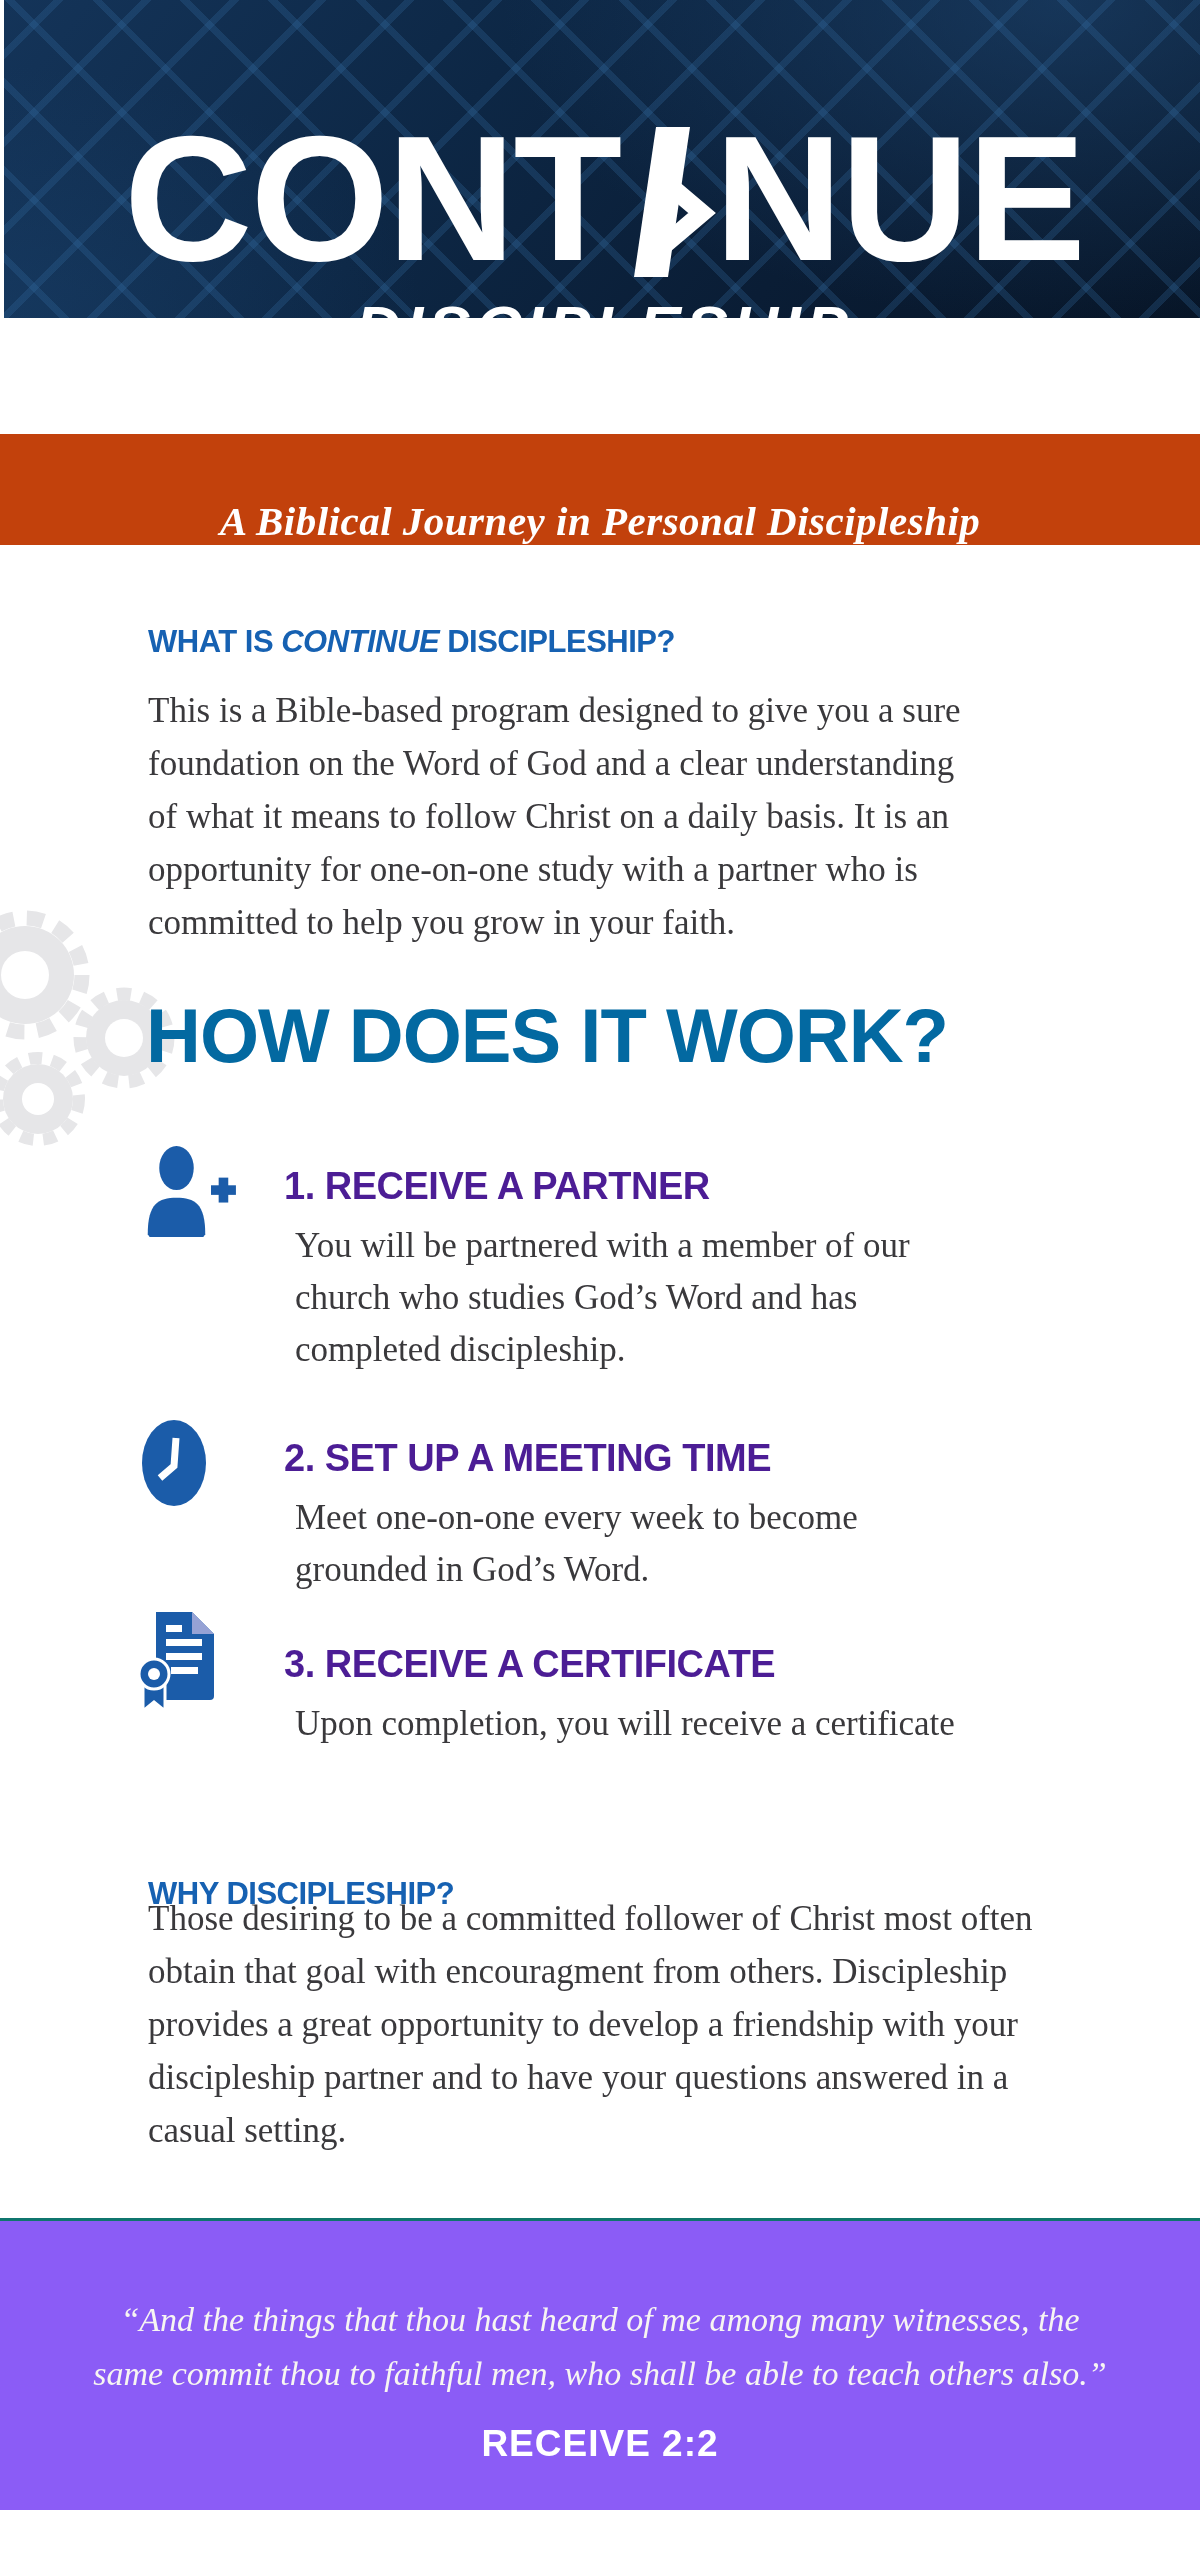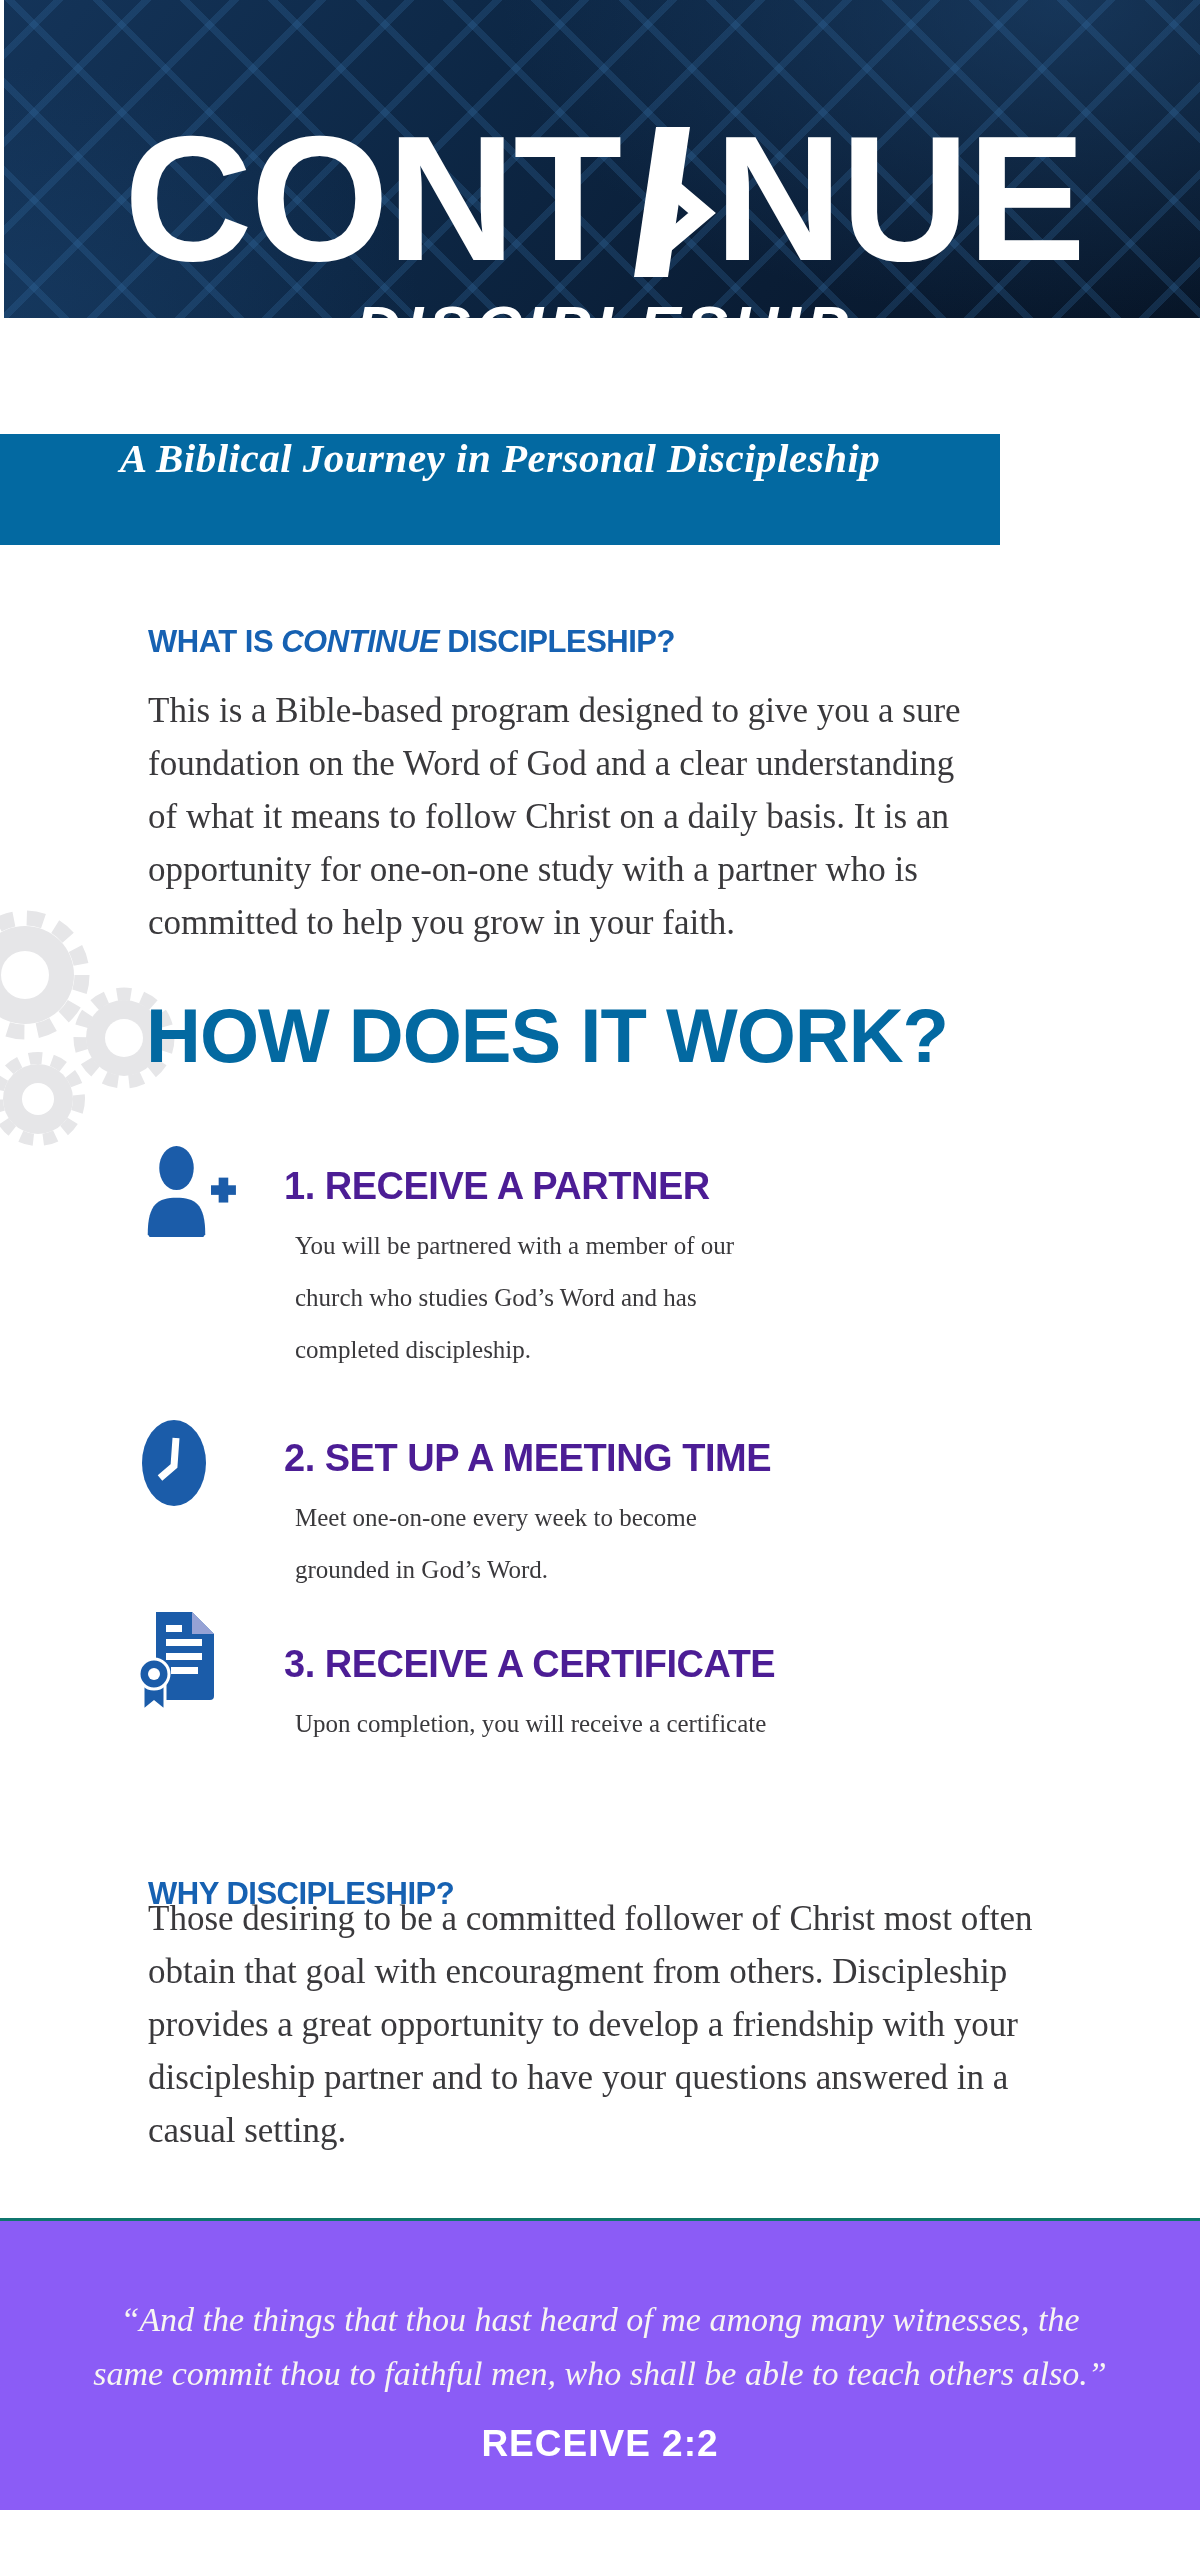--- a/index.html
+++ b/index.html
@@ -34,22 +34,22 @@
   }
   .logo-arrow{width:96px;height:150px;margin:6px -4px 0 2px;flex:0 0 auto;}
   .logo-sub{
     position:absolute;left:0;top:296px;width:1200px;text-align:center;
     color:#ffffff;font-size:63px;font-weight:700;font-style:italic;
     letter-spacing:5px;line-height:64px;
   }
 
   
   .band{
-    position:absolute;left:0;top:434px;width:1000px;height:111px;background:#0369a1;
-    display:flex;align-items:flex-start;justify-content:center;
+    position:absolute;left:0;top:434px;width:1200px;height:111px;background:#c2410c;
+    display:flex;align-items:flex-end;justify-content:center;
   }
   .band span{
     color:#ffffff;font-family:"Liberation Serif",serif;font-style:italic;font-weight:700;
     font-size:41px;letter-spacing:.5px;
   }
 
   
   .h-blue{
     position:absolute;left:148px;margin:0;color:#1661b2;font-weight:700;
     font-size:31px;line-height:48px;letter-spacing:-.5px;white-space:nowrap;
@@ -80,21 +80,21 @@
   .item{position:absolute;left:272px;z-index:2;}
   .item-1{top:1152px;}
   .item-2{top:1424px;}
   .item-3{top:1630px;}
   .item-h{
     margin:12px;color:#4c1d95;font-weight:700;font-size:38px;line-height:44px;
     letter-spacing:-.5px;white-space:nowrap;
   }
   .item-body{
     margin-top:1px;padding-left:23px;color:#3a393c;
-    font-family:"Liberation Serif",serif;font-size:25px;
+    font-family:"Liberation Serif",serif;font-size:35px;
   }
   .item-body .line{height:52px;line-height:52px;white-space:nowrap;}
 
   
   .footer{
     position:absolute;left:0;top:2218px;width:1200px;height:292px;background:#8b5cf6;
     border-top:3px solid #0f766e;box-sizing:border-box;
   }
   .quote{
     position:absolute;left:0;top:72px;width:1200px;text-align:center;

